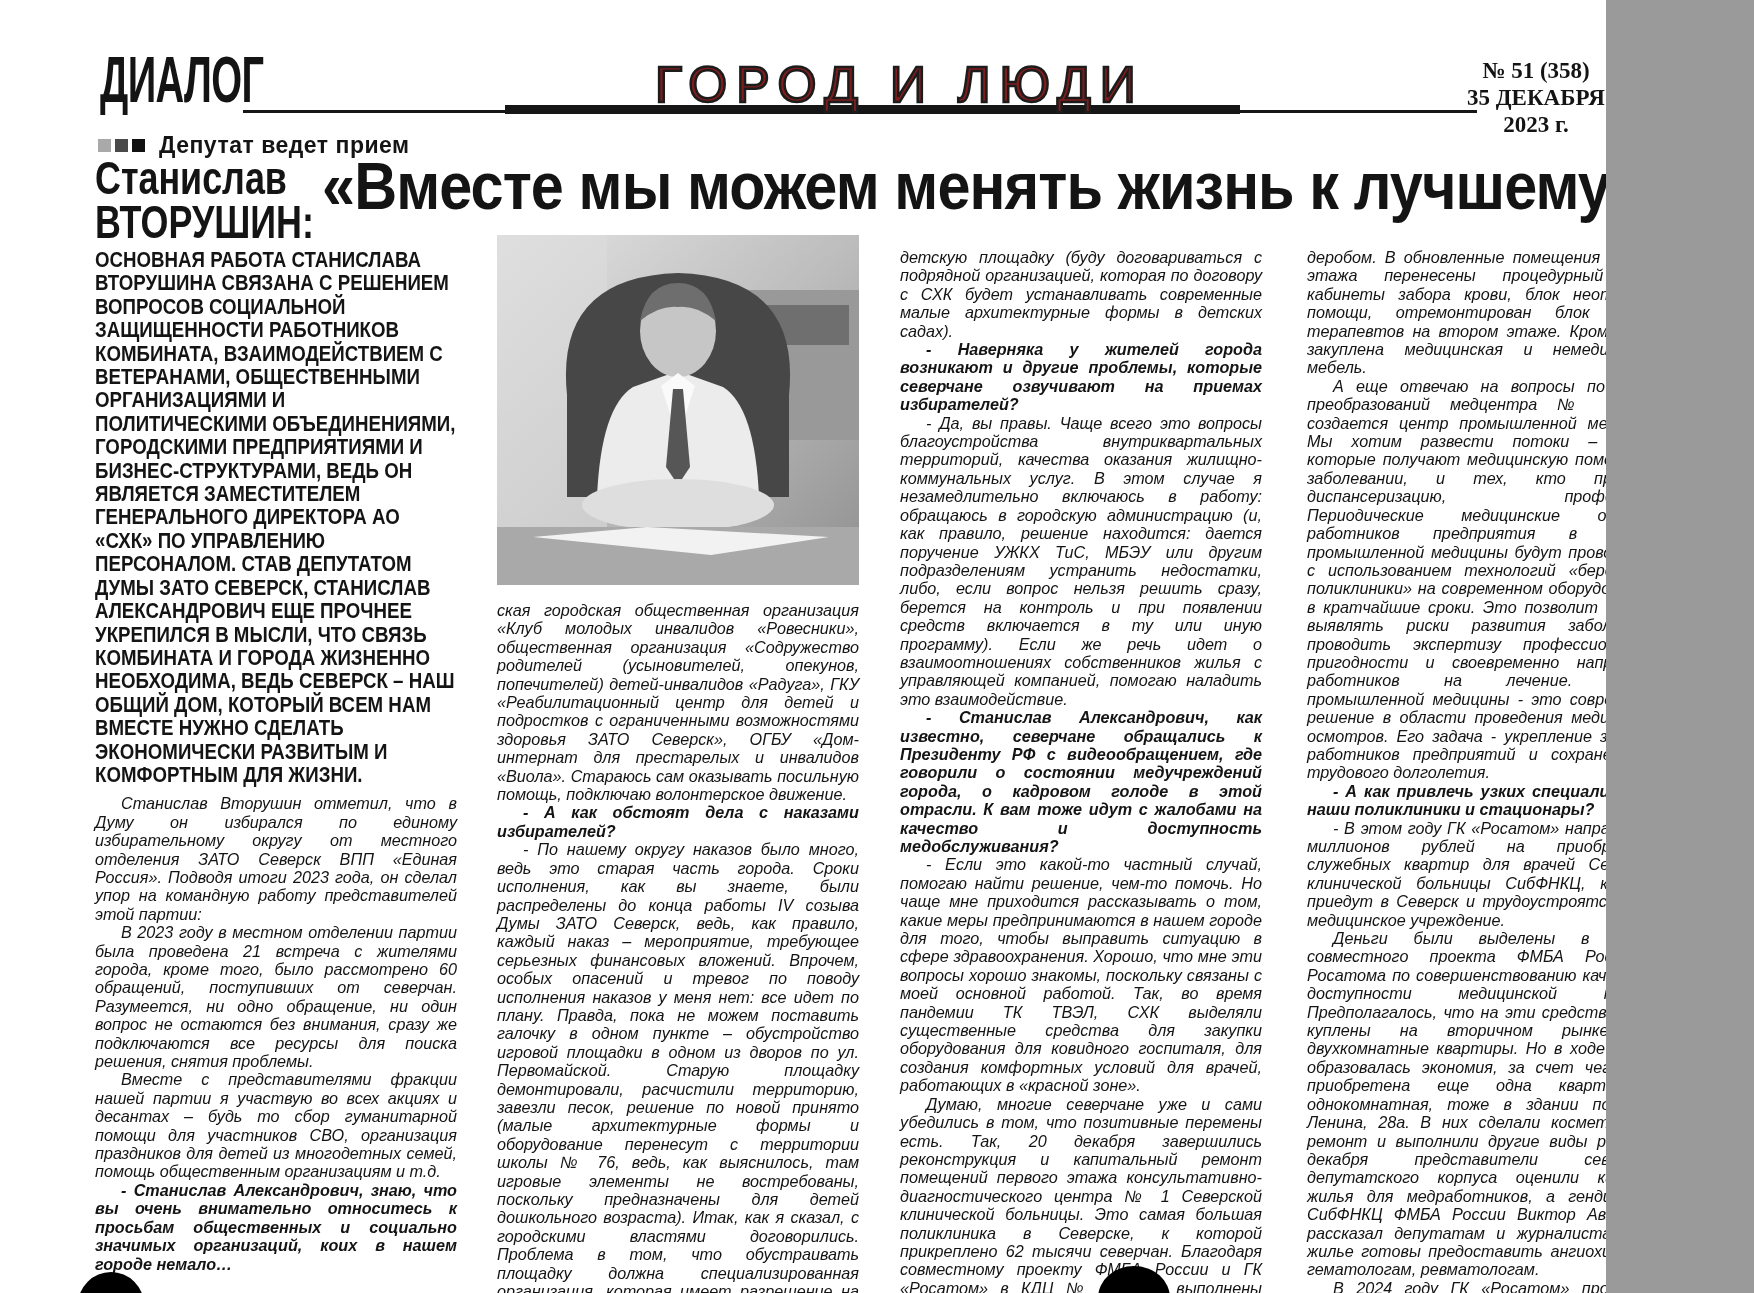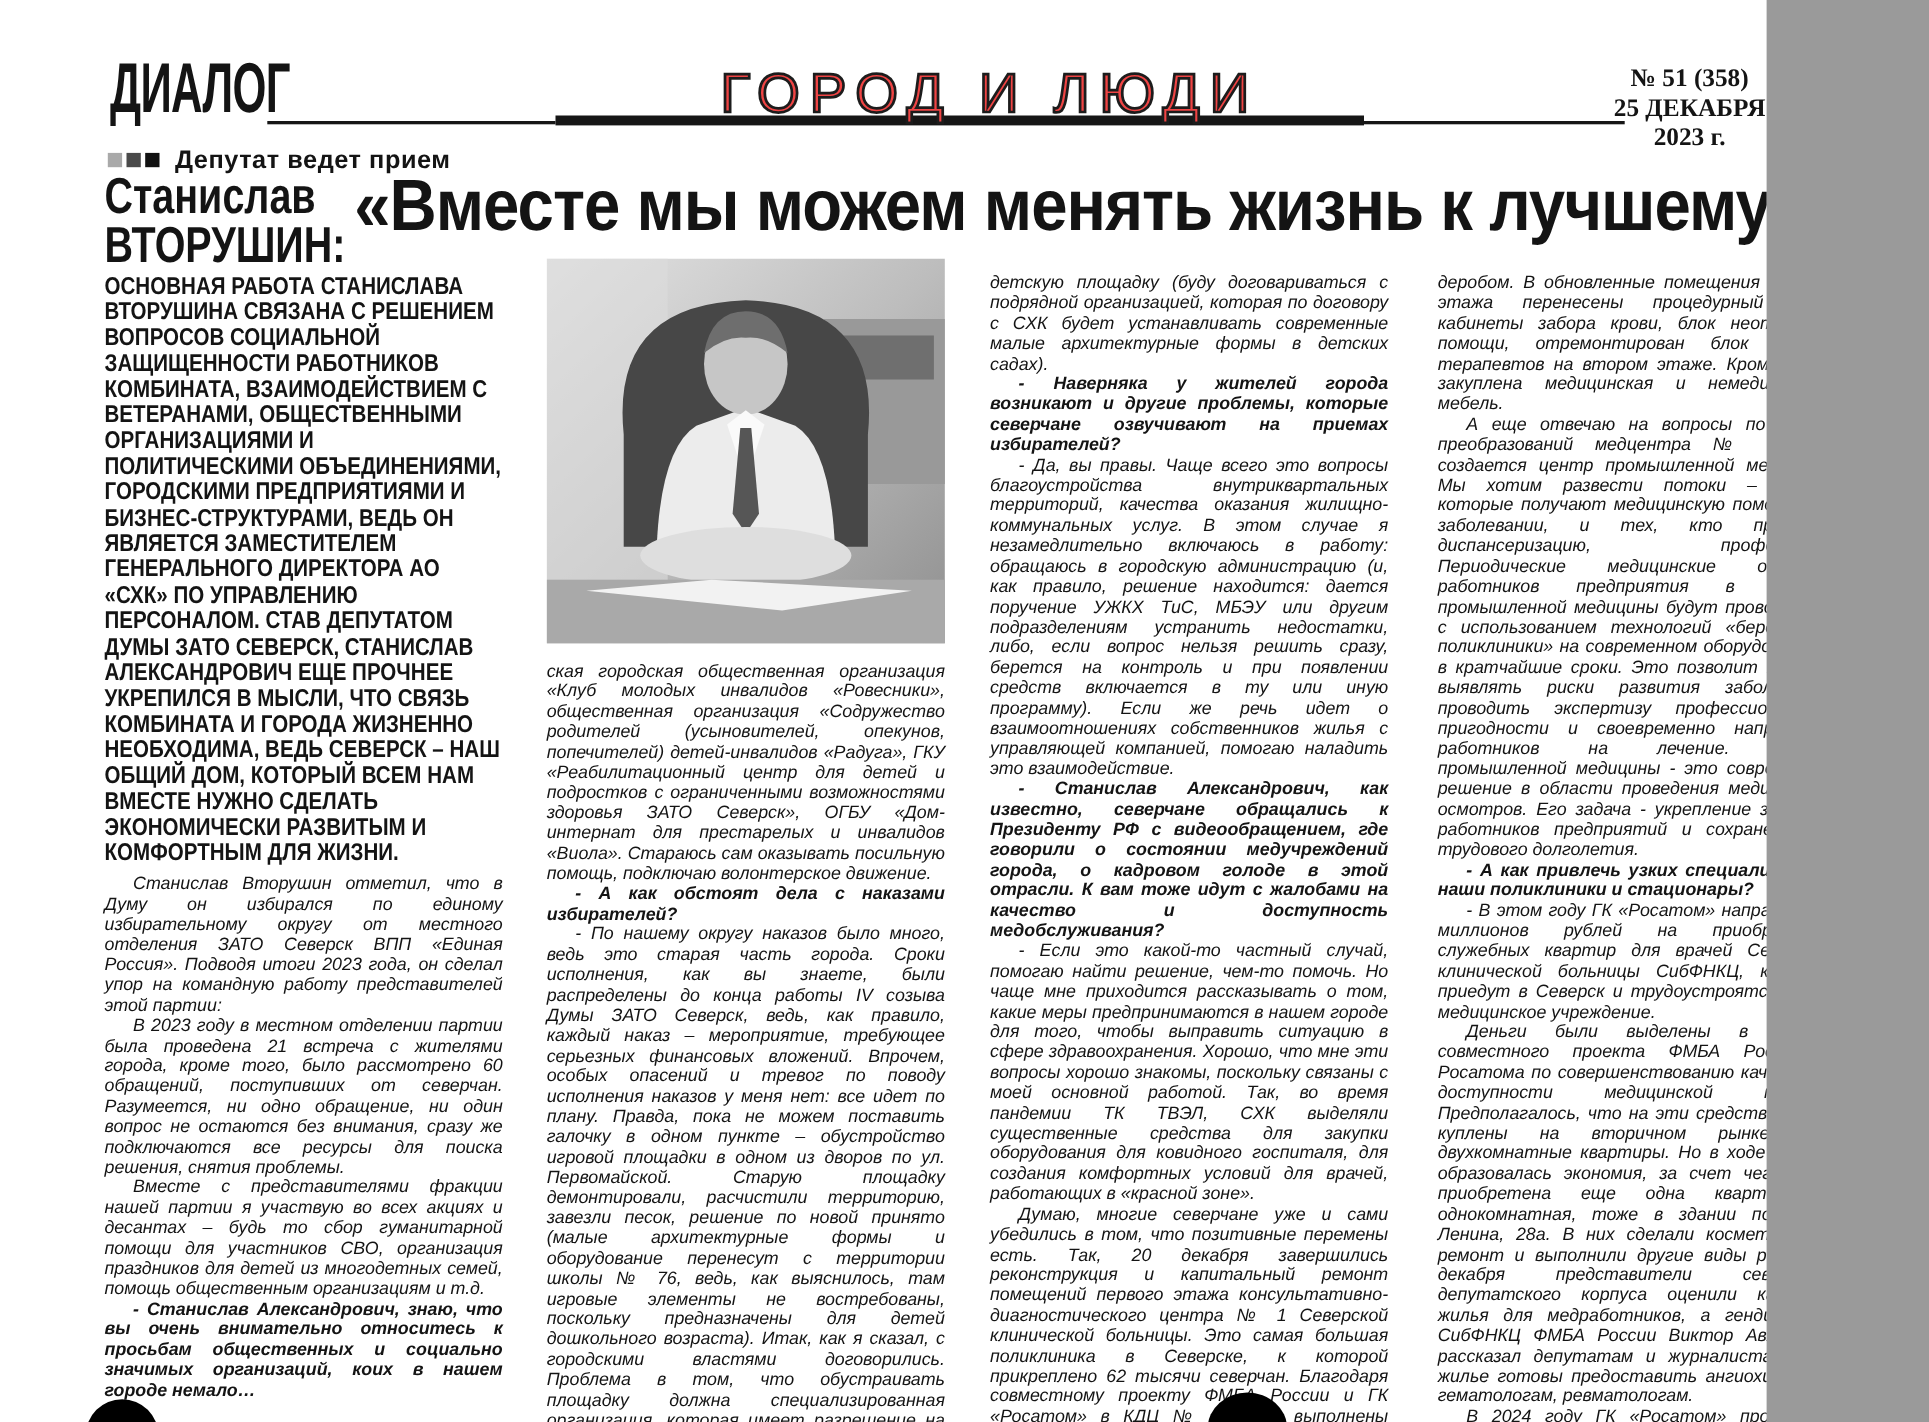--- a/index.html
+++ b/index.html
@@ -6,21 +6,21 @@
   .page{position:relative;width:1606px;height:1293px;background:#ffffff;overflow:hidden;
         font-family:"Liberation Sans", sans-serif;color:#141414;}
 
   
   .masthead{position:absolute;left:100px;top:48px;font-size:64px;font-weight:bold;line-height:1;
             transform:scaleX(0.62);transform-origin:left top;letter-spacing:-1px;white-space:nowrap;}
   .rule-thin-left{position:absolute;left:243px;top:110px;width:262px;height:3px;background:#161616;}
   .rule-thick{position:absolute;left:505px;top:105px;width:735px;height:9px;background:#161616;}
   .rule-thin-right{position:absolute;left:1240px;top:110px;width:237px;height:3px;background:#161616;}
   .section-title{position:absolute;left:655px;top:56px;font-size:50px;letter-spacing:9px;
-                 color:#ef4444;-webkit-text-stroke:2.5px #1c1c1c;white-space:nowrap;font-weight:normal;}
+                 color:#7f1d1d;-webkit-text-stroke:2.5px #1c1c1c;white-space:nowrap;font-weight:normal;}
   .issue-block{position:absolute;left:1452px;top:57px;width:168px;text-align:center;
                font-family:"Liberation Serif", serif;font-weight:bold;font-size:23px;line-height:27px;}
   .page-number{position:absolute;left:1626px;top:36px;font-size:112px;font-weight:bold;line-height:1;}
 
   
   .kicker{position:absolute;left:98px;top:132px;display:flex;align-items:center;}
   .kicker-squares{display:inline-flex;margin-right:10px;}
   .kicker-squares span{width:13px;height:13px;display:inline-block;margin-right:4px;}
   .kicker-label{font-size:23px;font-weight:bold;letter-spacing:0.5px;}
   .headline-name{position:absolute;left:95px;top:156px;font-size:46px;font-weight:bold;line-height:44px;
@@ -51,21 +51,21 @@
 
 <div class="page">
 
   <div class="masthead">ДИАЛОГ</div>
   <div class="rule-thin-left"></div>
   <div class="rule-thick"></div>
   <div class="rule-thin-right"></div>
   <div class="section-title">ГОРОД И ЛЮДИ</div>
   <div class="issue-block">
     <div>№ 51 (358)</div>
-    <div>25 ДЕКАБРЯ 2023 г.</div>
+    <div>35 ДЕКАБРЯ 2023 г.</div>
   </div>
   <div class="page-number">3</div>
 
   <div class="kicker">
     <span class="kicker-squares">
         <span style="background: rgb(169, 169, 169);"></span>
         <span style="background: rgb(74, 74, 74);"></span>
         <span style="background: rgb(17, 17, 17);"></span>
       </span>
     <span class="kicker-label">Депутат ведет прием</span>

